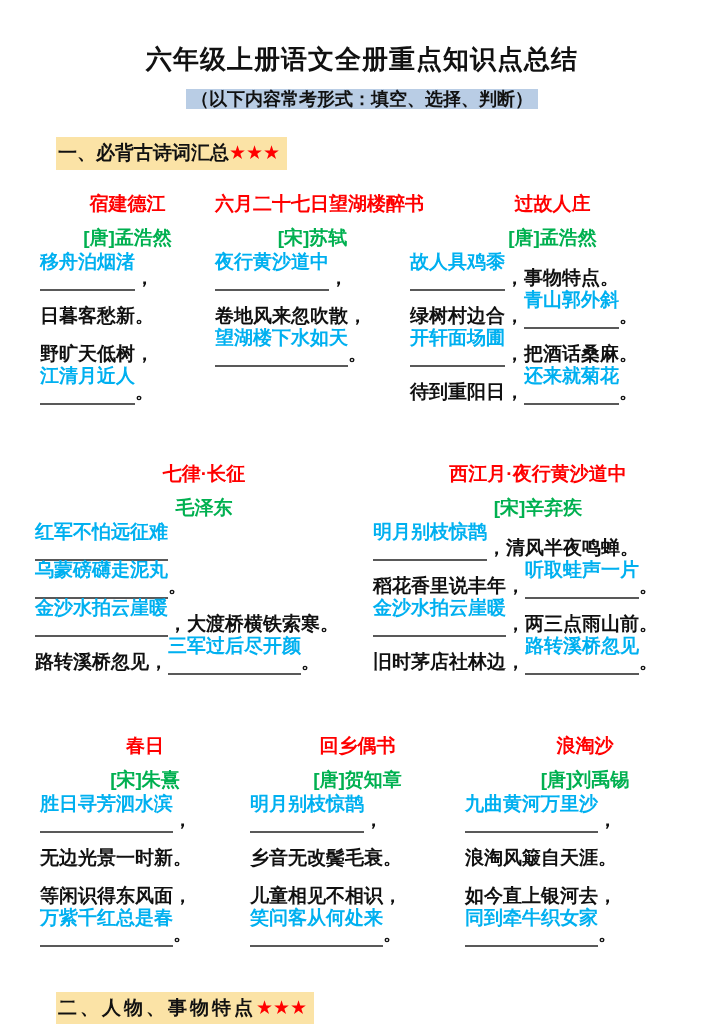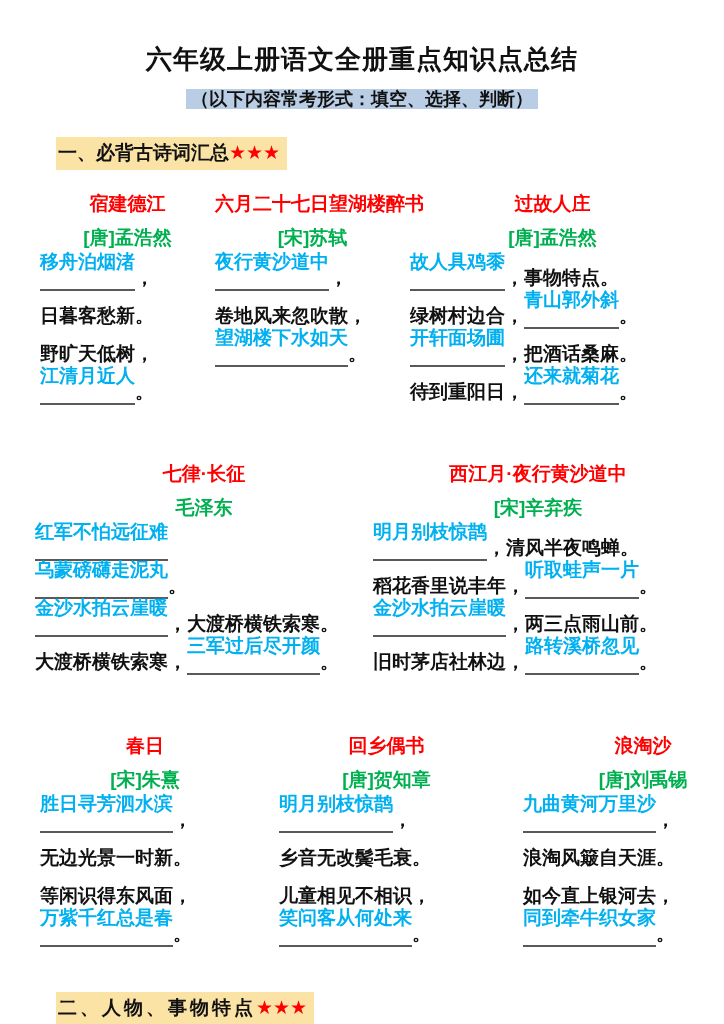--- a/index.html
+++ b/index.html
@@ -19,21 +19,21 @@
   .subtitle-row{text-align:center;margin-top:10px;font-size:18px;font-weight:700;}
   .subtitle-hl{background:var(--c-subblue);padding:0 5px;}
   .heading-row{margin:26px 0 0 56px;font-size:19px;font-weight:800;}
   .heading-row.second{margin-top:40px;}
   .heading-hl{background:var(--c-cream);padding:3px 7px 4px 2px;display:inline-block;}
   .heading-row.second .heading-label{letter-spacing:3px;}
   .stars{color:var(--c-red);}
   .poem-group{display:grid;}
   .poem-group[data-group-index="0"]{margin:18px 0 12px 40px;grid-template-columns:175px 195px 285px;}
   .poem-group[data-group-index="1"]{margin:48px 0 0 35px;grid-template-columns:338px 330px;}
-  .poem-group[data-group-index="2"]{margin:50px 10px 0 40px;grid-template-columns:210px 215px 240px;gap:29px;}
+  .poem-group[data-group-index="2"]{margin:50px 10px 0 40px;grid-template-columns:210px 215px 240px;}
   .poem-col{display:flex;flex-direction:column;}
   .poem-title{color:var(--c-red);font-weight:800;text-align:center;font-size:19px;height:36px;
     line-height:32px;white-space:nowrap;}
   .poem-author{color:var(--c-green);font-weight:800;text-align:center;font-size:19px;height:34px;
     line-height:28px;white-space:nowrap;}
   .poem-line{font-size:19px;font-weight:600;height:38px;display:flex;align-items:flex-end;
     padding-bottom:5px;white-space:nowrap;}
   .seg{display:inline-block;}
   .seg-hl{color:var(--c-blue);border-bottom:2px solid var(--c-underline);padding-bottom:14px;}
 </style>
@@ -119,21 +119,21 @@
         </div>
         <div class="poem-line">
           <span class="seg seg-hl">乌蒙磅礴走泥丸</span>
           <span class="seg">。</span>
         </div>
         <div class="poem-line">
           <span class="seg seg-hl">金沙水拍云崖暖</span>
           <span class="seg">，大渡桥横铁索寒。</span>
         </div>
         <div class="poem-line">
-          <span class="seg">大渡桥横铁索寒，</span>
+          <span class="seg">路转溪桥忽见，</span>
           <span class="seg seg-hl">三军过后尽开颜</span>
           <span class="seg">。</span>
         </div>
       </div>
       <div class="poem-col">
         <div class="poem-title">西江月·夜行黄沙道中</div>
         <div class="poem-author">[宋]辛弃疾</div>
         <div class="poem-line">
           <span class="seg seg-hl">明月别枝惊鹊</span>
           <span class="seg">，清风半夜鸣蝉。</span>

